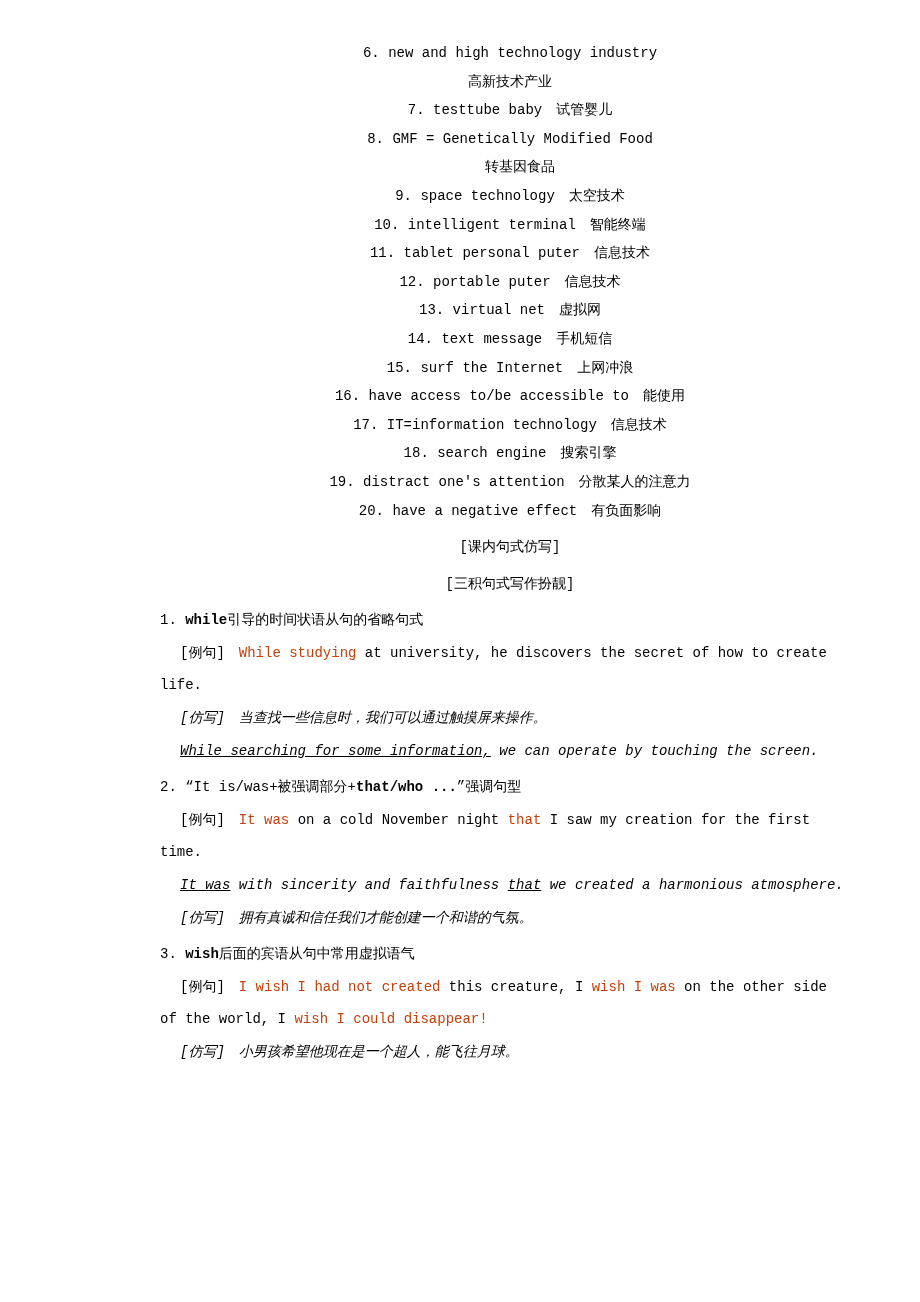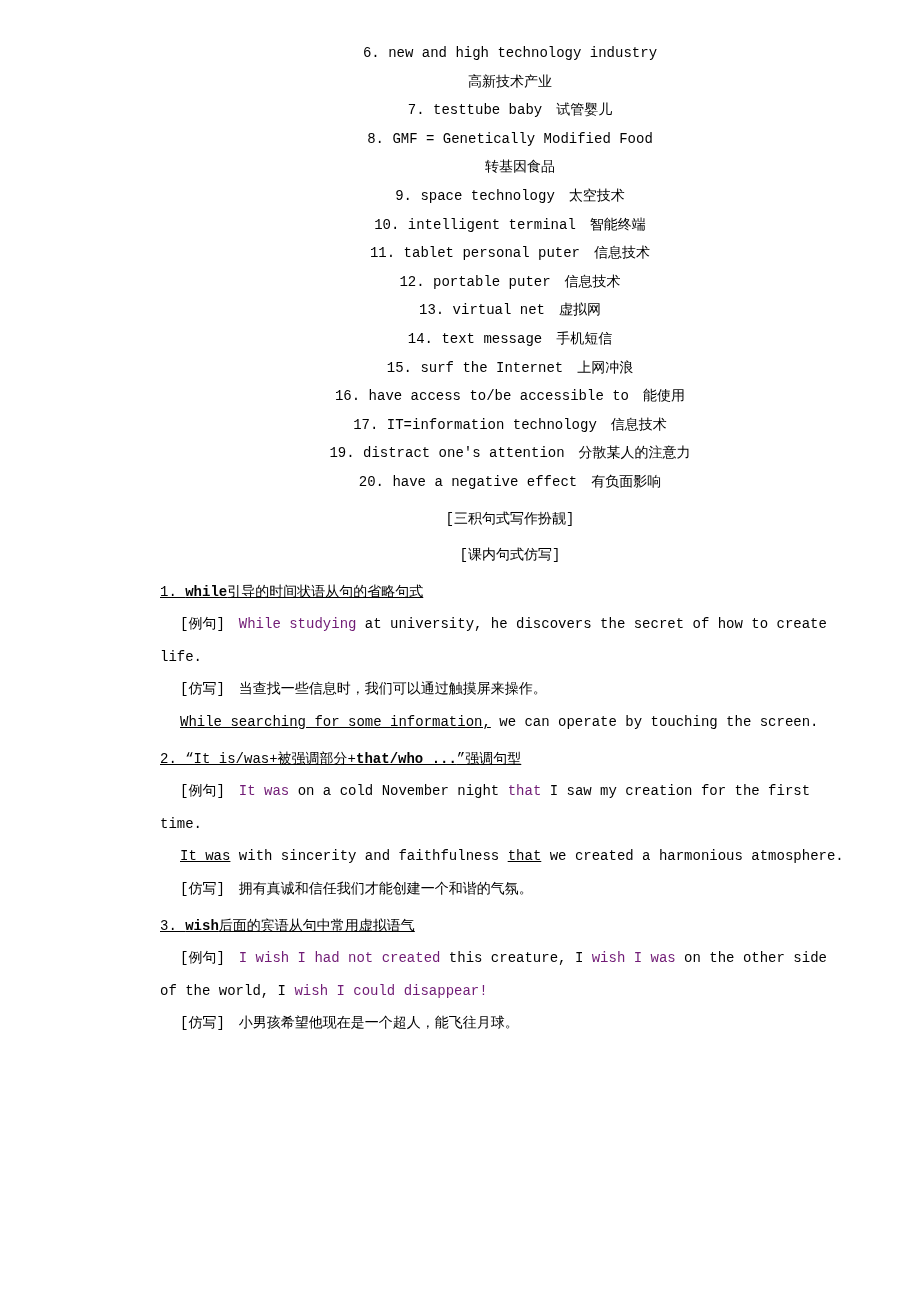--- a/index.html
+++ b/index.html
@@ -34,45 +34,45 @@
       line-height: 1.9;
     }
 
     .sentence-section {
       margin-top: 10px;
     }
 
     .sentence-item {
       margin-bottom: 6px;
       line-height: 1.9;
-      text-decoration: underline;
     }
 
     .highlight-blue {
-      color: #701a75;
+      color: #c2410c;
     }
 
     .highlight-underline {
       text-decoration: underline;
     }
 
     .bracket-label {
       display: block;
       text-align: center;
       margin: 10px 0;
     }
 
     .example-block {
       margin-left: 20px;
       margin-bottom: 6px;
     }
 
     .imitation-block {
       margin-left: 20px;
       margin-bottom: 6px;
+      font-style: italic;
     }
 
     .continuation {
       margin-bottom: 6px;
       line-height: 1.9;
     }
   </style>
 </head>
 <body>
 
@@ -139,39 +139,43 @@
     <div class="vocab-item">
       <span>16. </span>
       <span>have access to/be accessible to　能使用</span>
     </div>
 
     <div class="vocab-item">
       <span>17. </span>
       <span>IT=information technology　信息技术</span>
     </div>
 
+    <div class="vocab-item">
+      <span>18. </span>
+      <span>search engine　搜索引擎</span>
+    </div>
 
     <div class="vocab-item">
       <span>19. </span>
       <span>distract one's attention　分散某人的注意力</span>
     </div>
 
     <div class="vocab-item">
       <span>20. </span>
       <span>have a negative effect　有负面影响</span>
     </div>
 
   </div>
 
   <div class="bracket-label">
+    <span>[课内句式仿写]</span>
+  </div>
+
+  <div class="bracket-label">
     <span>[三积句式写作扮靓]</span>
-  </div>
-
-  <div class="bracket-label">
-    <span>[课内句式仿写]</span>
   </div>
 
   <div class="sentence-section">
     <div class="sentence-item">
       1. <strong>while</strong><span>引导的时间状语从句的省略句式</span>
     </div>
     <div class="example-block">
       <span>[例句]　</span><span class="highlight-blue">While studying</span><span> at university, he discovers the secret of how to create</span>
     </div>
     <div class="continuation">life.</div>

